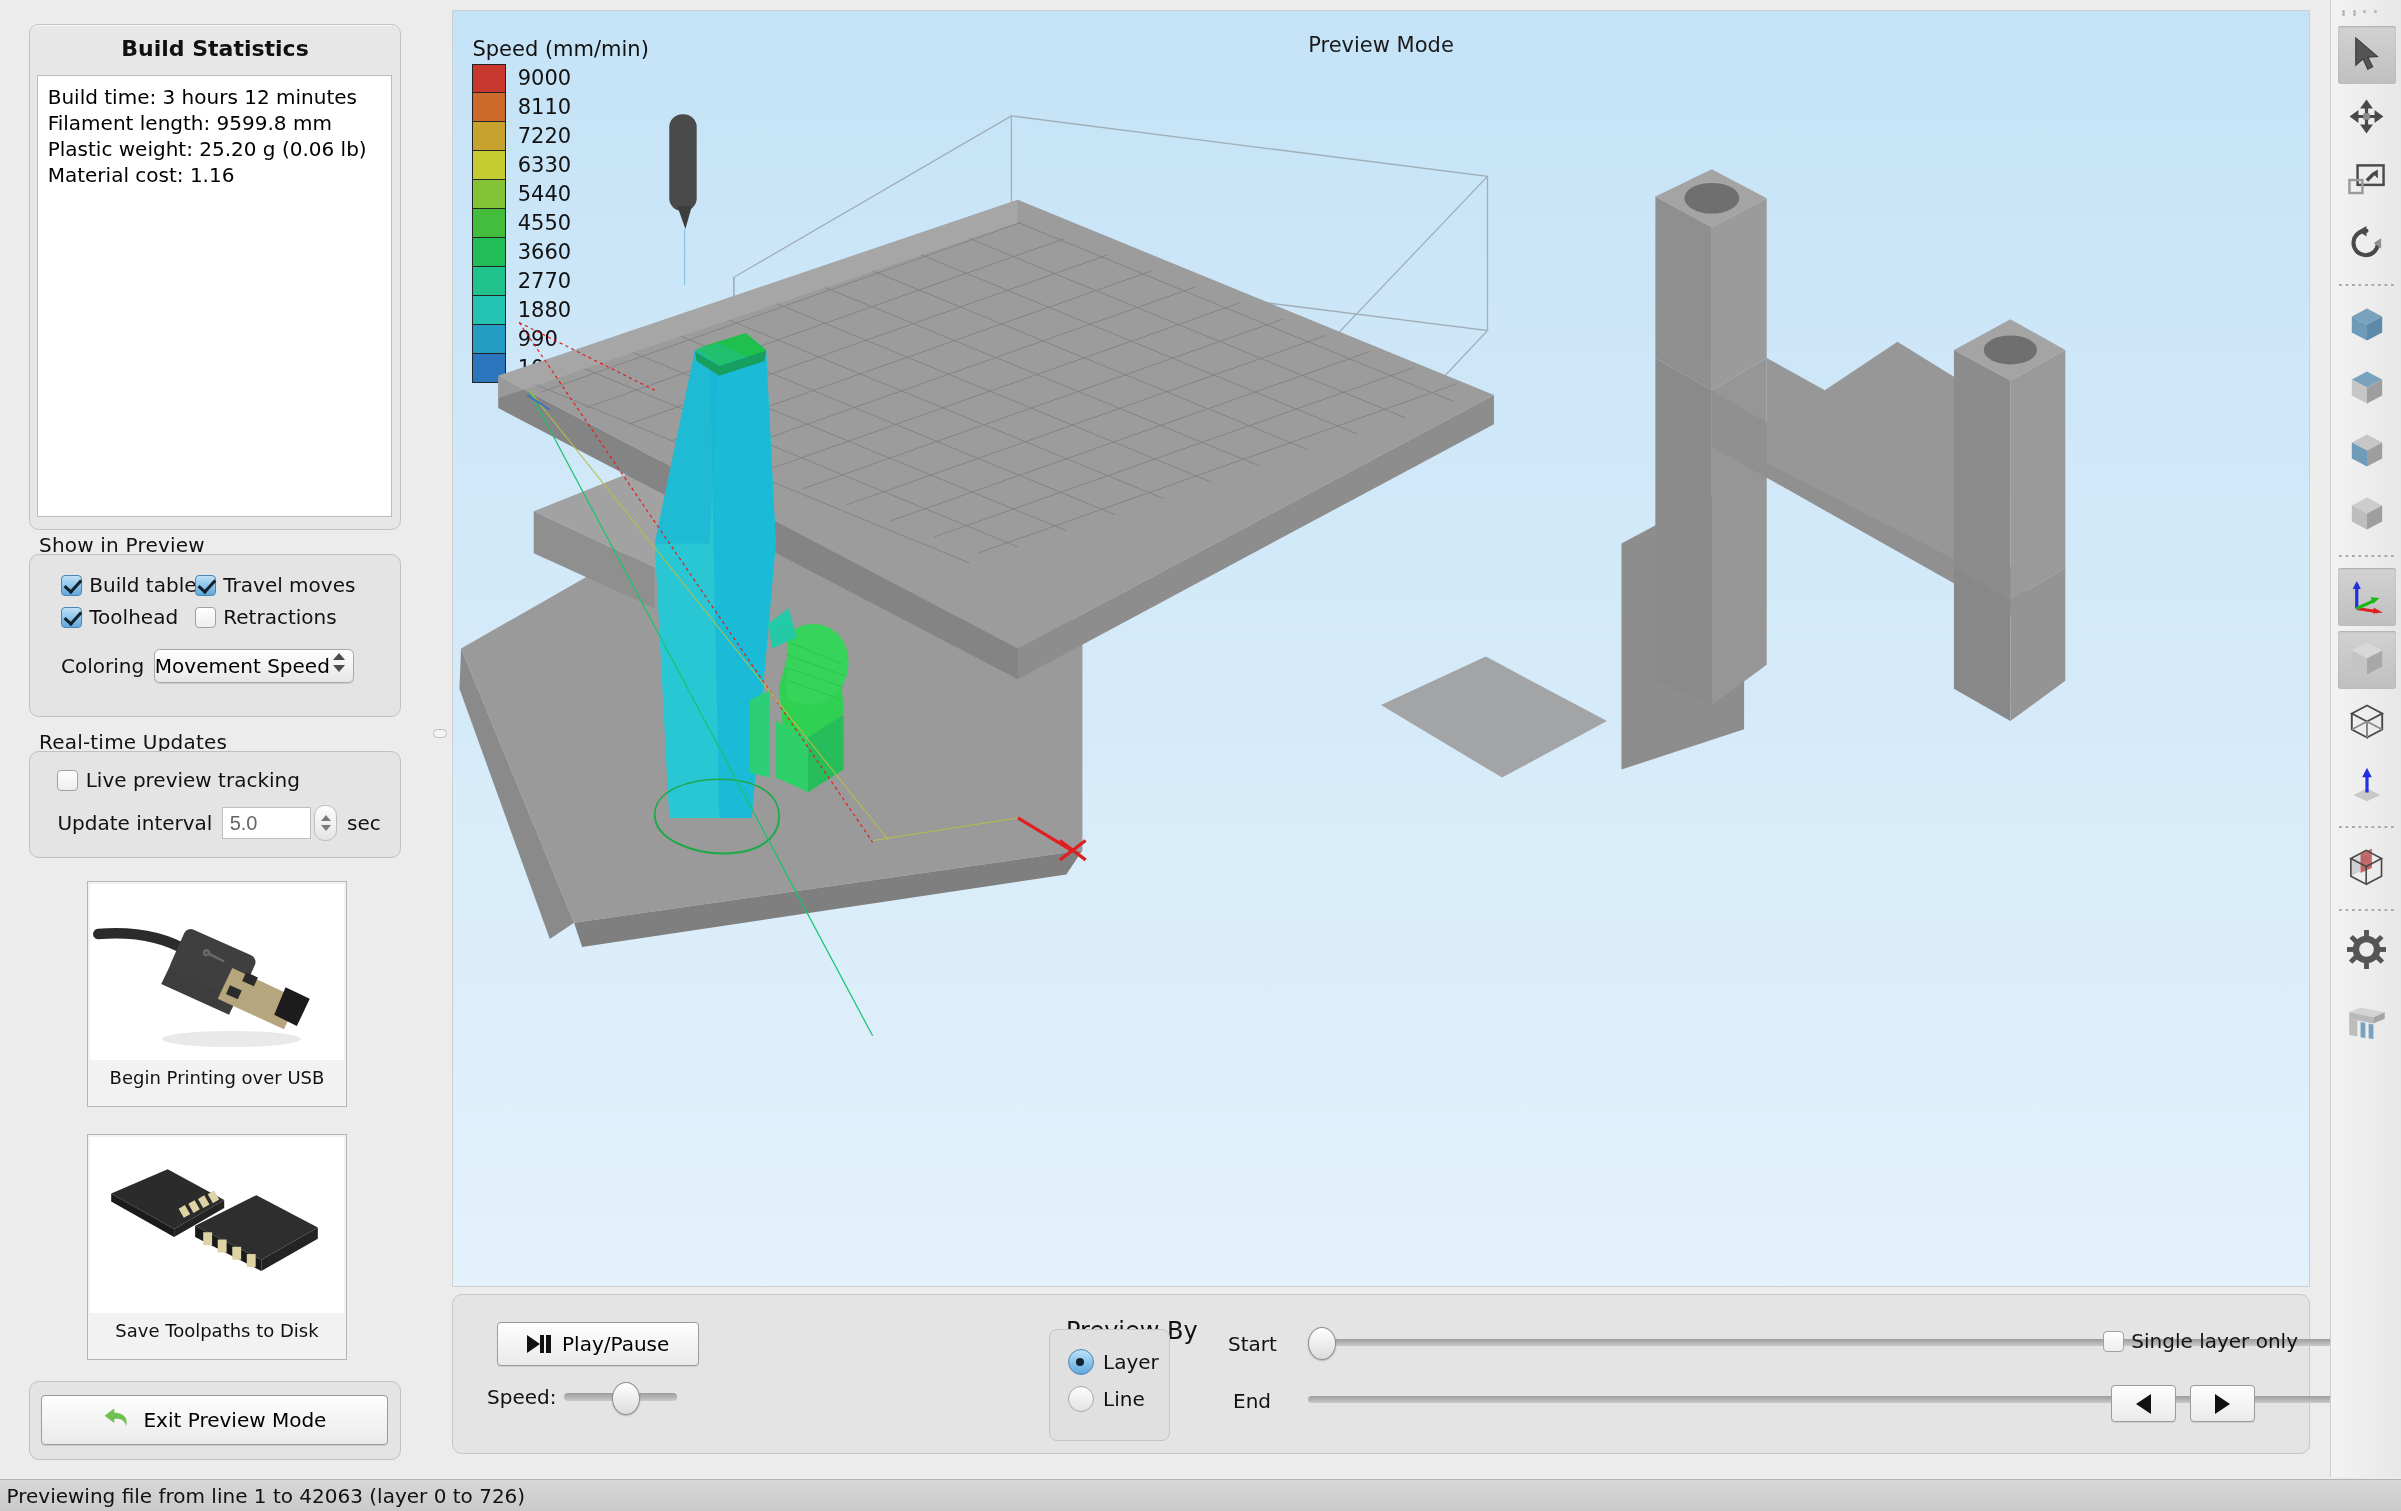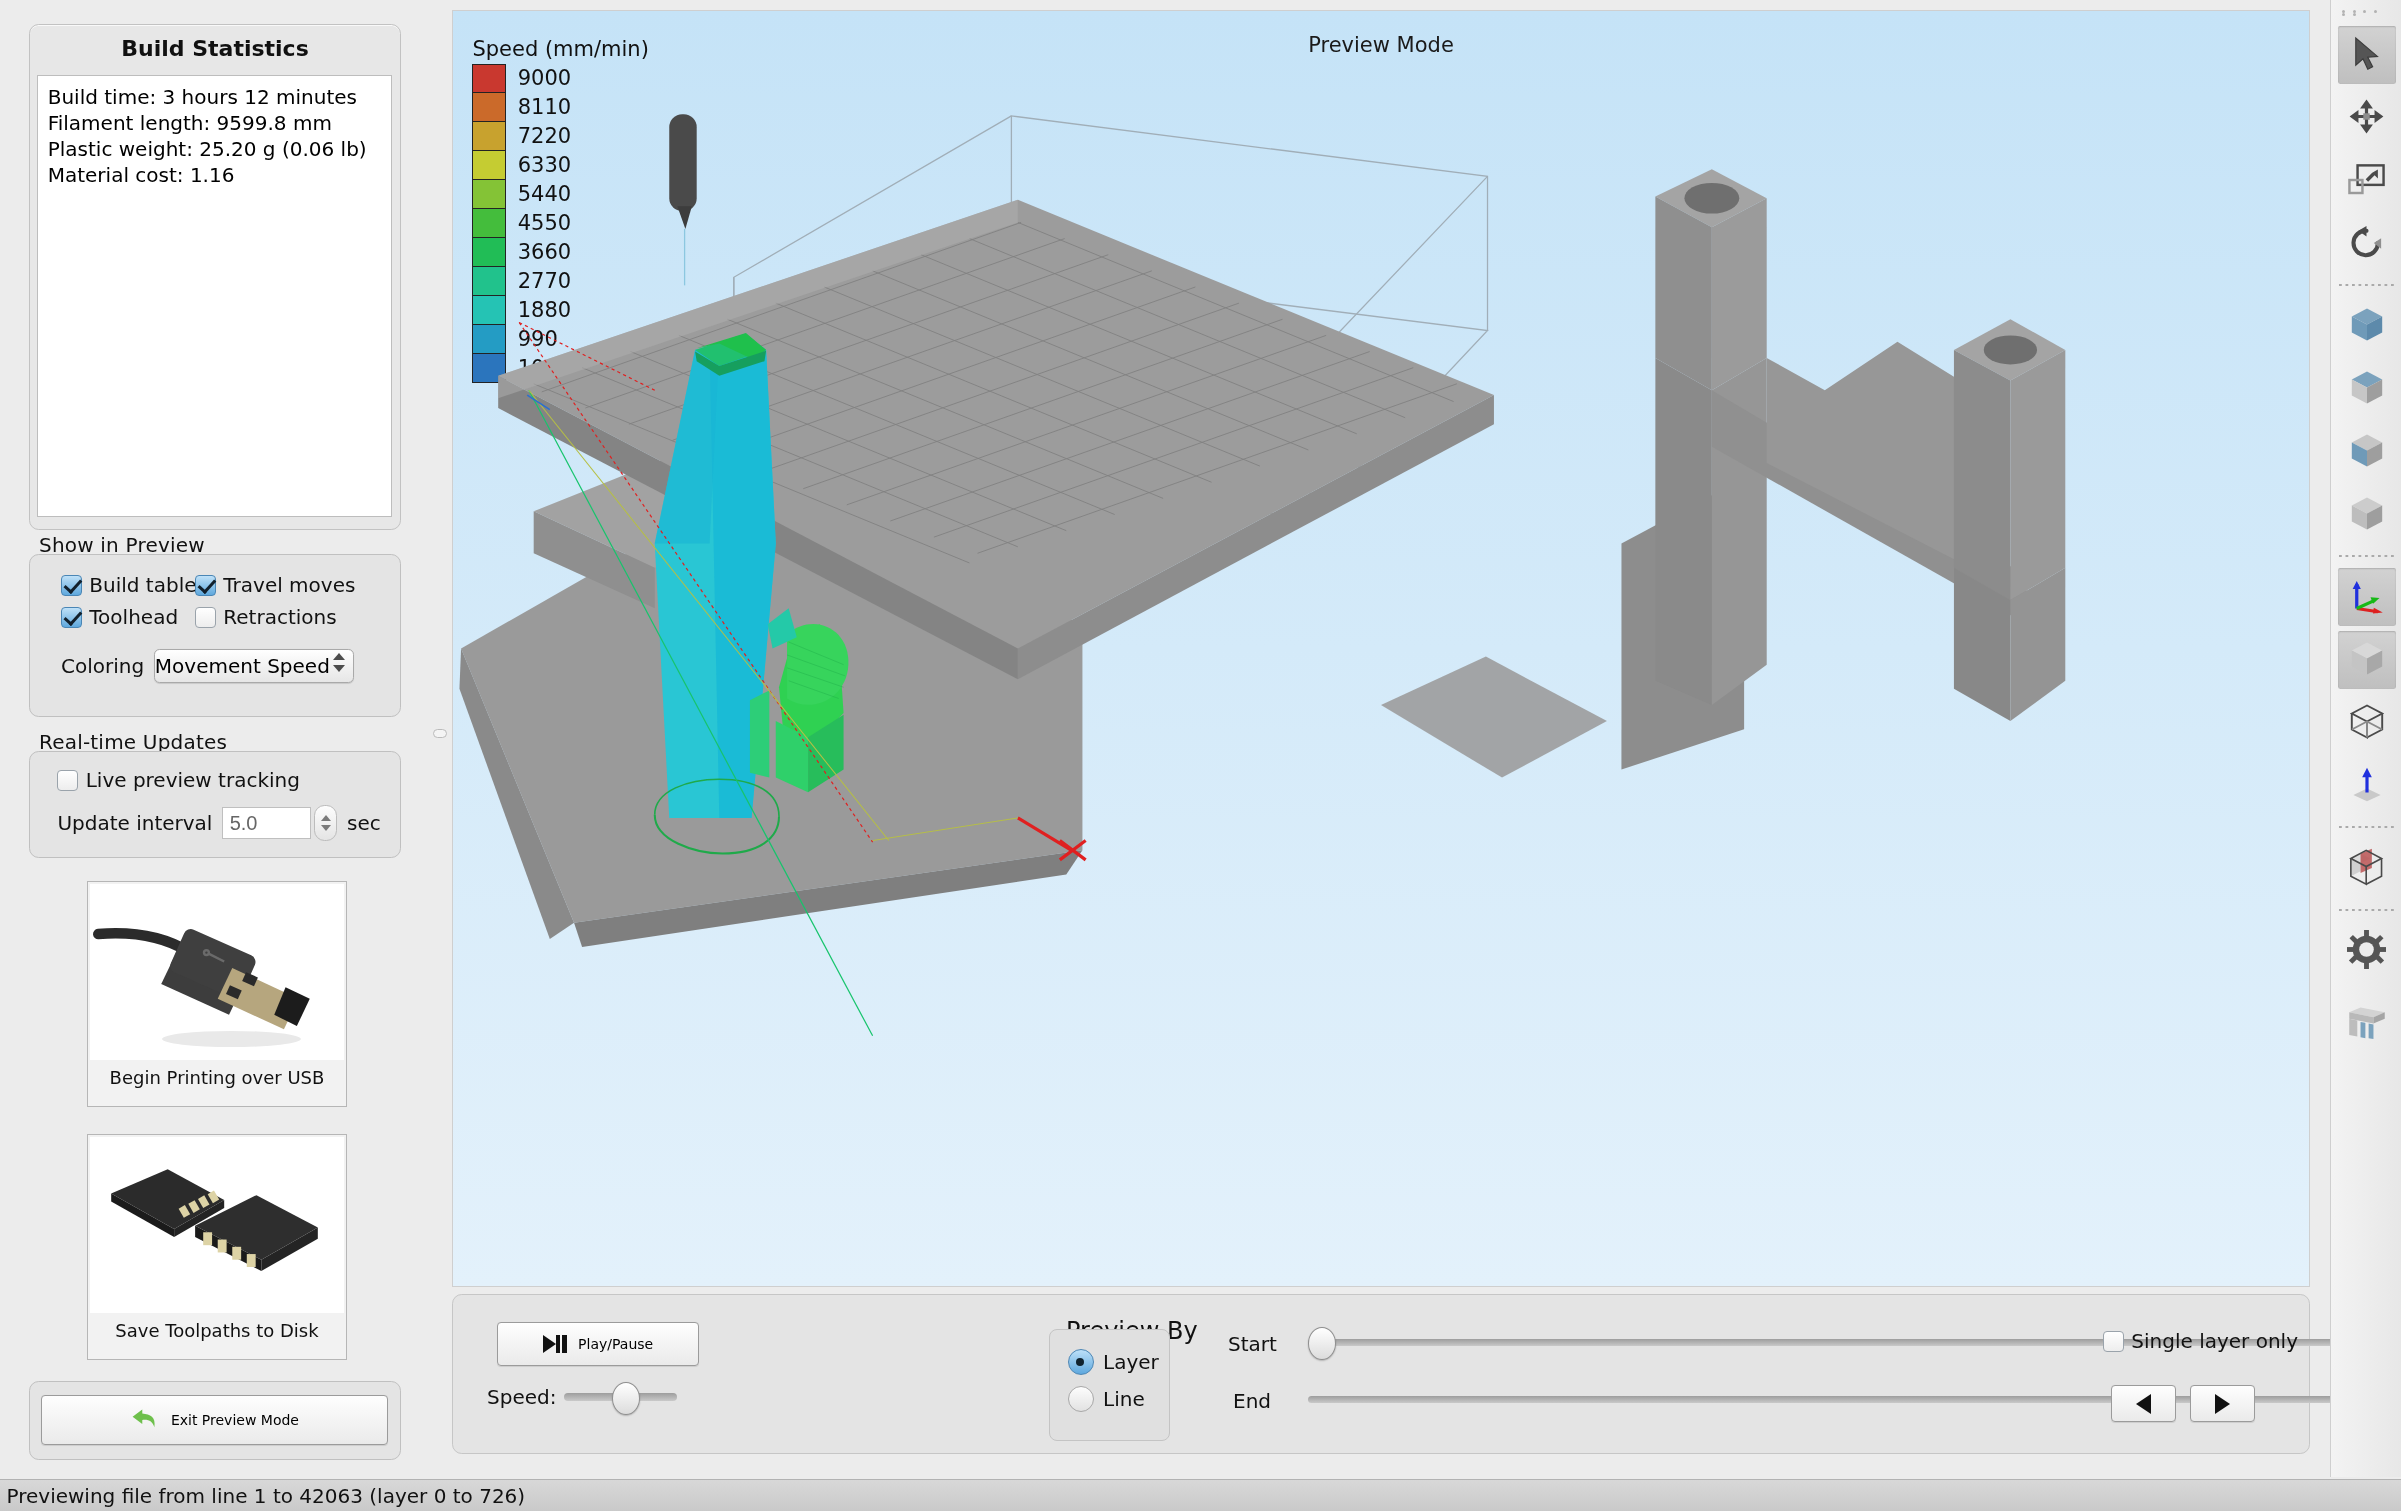--- a/index.html
+++ b/index.html
@@ -93,21 +93,21 @@
   #usbCard{top:881px;height:226px;}
   #sdCard{top:1134px;height:226px;}
   .thumb-img{width:100%;height:176px;background:#fff;position:relative;overflow:hidden;}
   .thumb-caption{text-align:center;font-size:18px;color:#111;margin-top:6.5px;}
 
   .exit-group{left:29px;top:1381px;width:370px;height:77px;}
   .btn{
     border:0.8px solid #9b9b9b;border-radius:4px;
     background:linear-gradient(#fefefe,#eaeaea);
     display:flex;align-items:center;justify-content:center;
-    font-size:14px;color:#000;box-sizing:border-box;
+    font-size:20px;color:#000;box-sizing:border-box;
     box-shadow:0 0.8px 0.8px rgba(0,0,0,.10);
   }
   #exitBtn{position:absolute;left:11.3px;top:13px;width:347px;height:50px;gap:11.3px;}
 
   
   .splitter{position:absolute;left:426px;top:0;width:26px;height:1477px;background:#ececec;}
   .splitter .grip{position:absolute;left:7.3px;top:729px;width:11.3px;height:7.3px;
     border:0.8px solid #bbb;border-radius:5.6px;background:#f4f4f4;}
 
   

